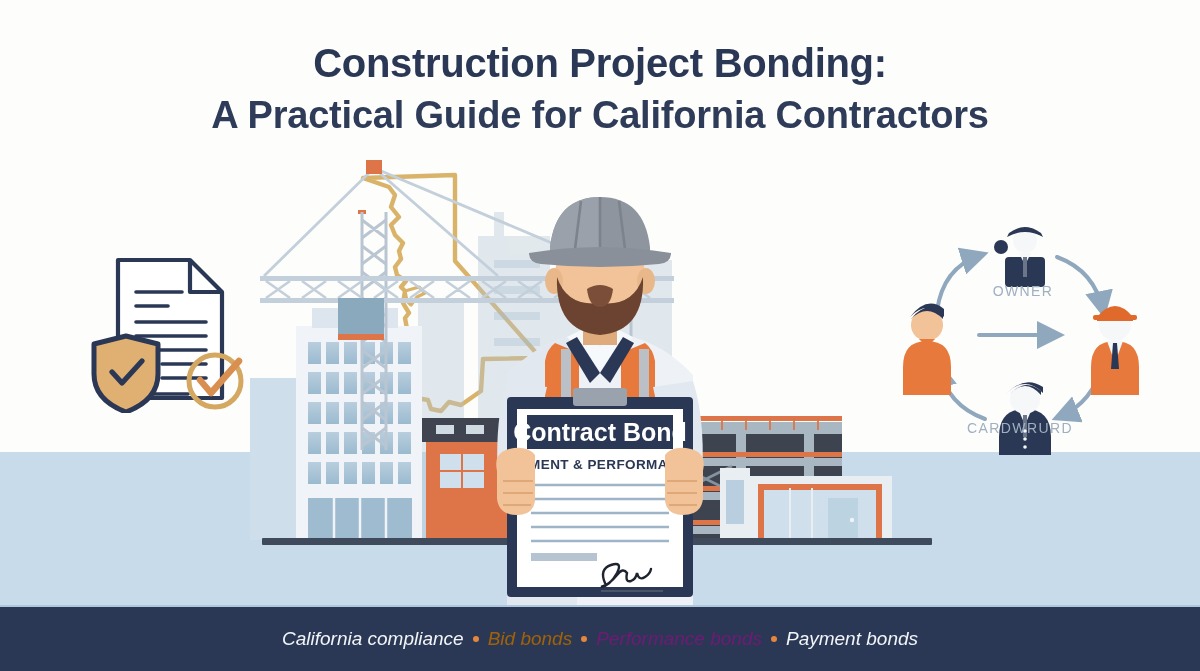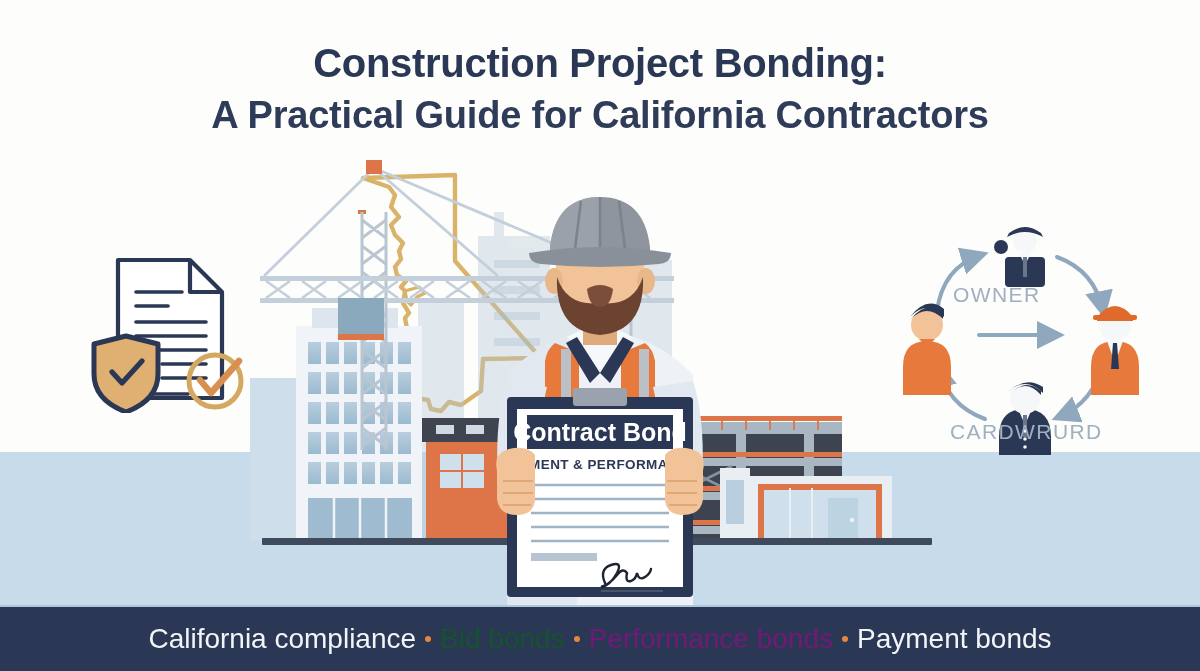--- a/index.html
+++ b/index.html
@@ -46,43 +46,43 @@
     font-size:38px;font-weight:bold;color:#2f3c59;letter-spacing:-.2px;
     line-height:1.15;margin:6px 0 0 0;
   }
   
   .footer-line{
     position:absolute;left:0;top:607px;width:1200px;height:64px;
     display:flex;align-items:center;justify-content:center;
     gap:9px;z-index:45;
   }
   .footer-item{
-    color:#f2f5f8;font-size:28px;font-weight:500;white-space:nowrap;
+    color:#f2f5f8;font-size:19px;font-weight:500;white-space:nowrap;font-style:italic;
   }
   .footer-dot{
     width:6px;height:6px;border-radius:50%;background:#e3873f;display:inline-block;
   }
   
   .groundline{
     position:absolute;left:262px;top:538px;width:670px;height:7px;
     background:#3f4a5c;border-radius:1px;z-index:18;
   }
   
   .icon-left{position:absolute;left:78px;top:248px;width:180px;height:165px;z-index:25;}
   
   .ca-map{position:absolute;left:333px;top:163px;width:220px;height:290px;z-index:8;}
   
   .skyline{position:absolute;left:250px;top:150px;width:700px;height:395px;z-index:10;}
   
   .worker{position:absolute;left:455px;top:185px;width:290px;height:420px;z-index:30;text-decoration:underline;}
   
   .diagram{position:absolute;left:895px;top:215px;width:255px;height:240px;z-index:25;}
   .dg-label{
-    position:absolute;color:#9fb0c0;font-size:21px;font-weight:500;
-    letter-spacing:1.4px;text-align:left;width:140px;
+    position:absolute;color:#9fb0c0;font-size:14px;font-weight:500;
+    letter-spacing:1.4px;text-align:center;width:140px;
   }
   .dg-label.owner{left:58px;top:68px;}
   .dg-label.contractor{left:55px;top:205px;}
 </style>
 </head>
 <body>
 
 <div class="stage">
 
   <div class="band-sky"></div>
@@ -461,20 +461,20 @@
 
   <div class="titlewrap">
     <div class="title-main">Construction Project Bonding:</div>
     <div class="title-sub">A Practical Guide for California Contractors</div>
   </div>
 
   <div class="band-footer"></div>
   <div class="footer-line" id="footer-line">
       <span class="footer-item" style="color: rgb(242, 245, 248);">California compliance</span>
       <span class="footer-dot" style="background: rgb(227, 135, 63);"></span>
-      <span class="footer-item" style="color: #14532d;">Bid bonds</span>
+      <span class="footer-item" style="color: #a16207;">Bid bonds</span>
       <span class="footer-dot" style="background: rgb(227, 135, 63);"></span>
       <span class="footer-item" style="color: #701a75;">Performance bonds</span>
       <span class="footer-dot" style="background: rgb(227, 135, 63);"></span>
       <span class="footer-item" style="color: rgb(242, 245, 248);">Payment bonds</span>
     </div>
 
 </div>
 
 </body></html>

